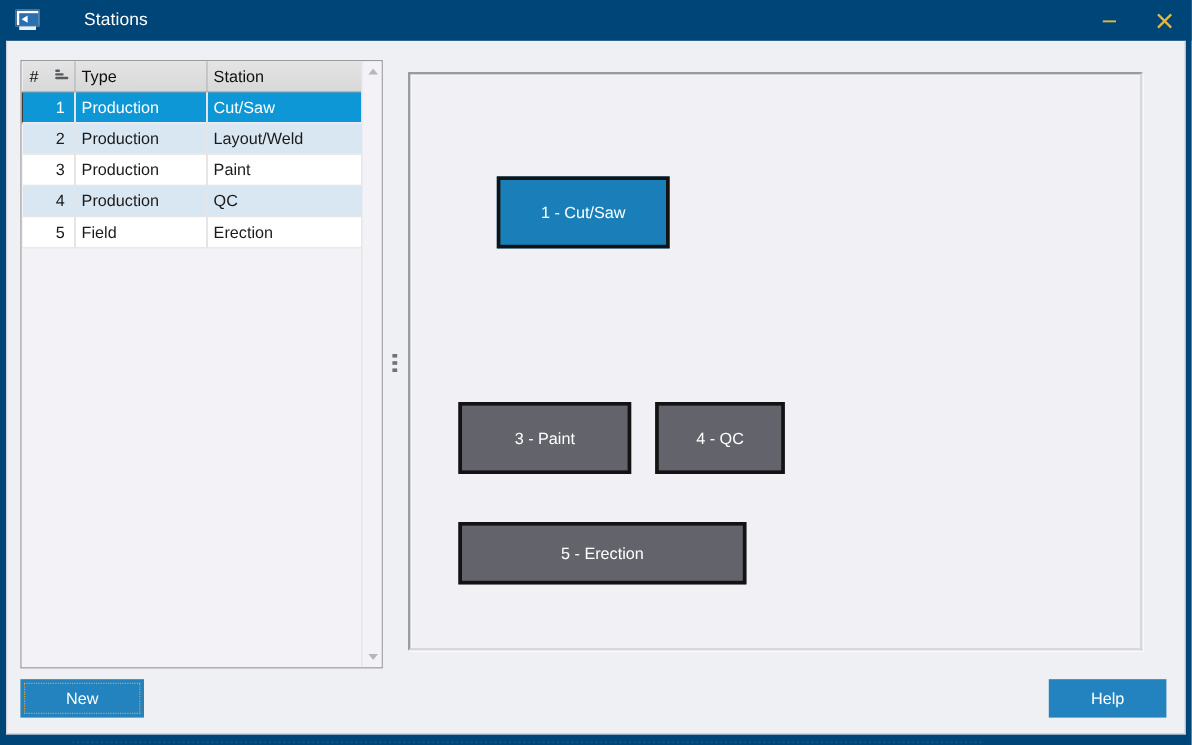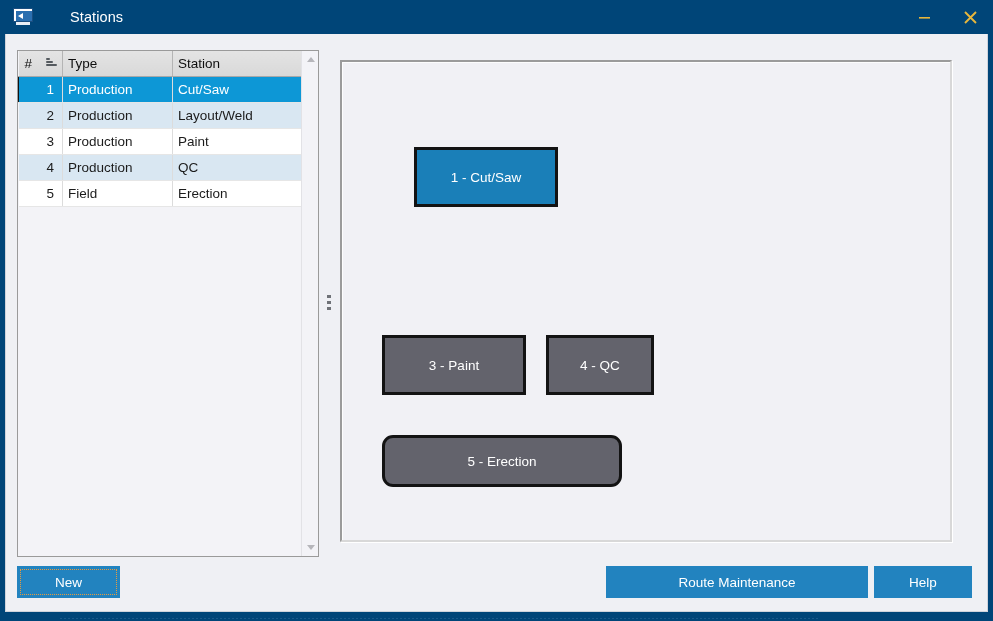--- a/index.html
+++ b/index.html
@@ -385,31 +385,28 @@
   <div id="diagram-pane">
     <div class="node sel" style="left:72px;  top:85px;  width:144px; height:60px;">
       <span>1 - Cut/Saw</span>
     </div>
     <div class="node" style="left:40px;  top:273px; width:144px; height:60px;">
       <span>3 - Paint</span>
     </div>
     <div class="node" style="left:204px; top:273px; width:108px; height:60px;">
       <span>4 - QC</span>
     </div>
-    <div class="node" style="left:40px;  top:373px; width:240px; height:52px;border-radius:11px;">
+    <div class="node" style="left:40px;  top:373px; width:240px; height:52px;">
       <span>5 - Erection</span>
     </div>
   </div>
 
   <div id="buttonbar">
     <button class="btn focused" style="left:0px; width:103px;">
       <span>New</span>
-    </button>
-    <button class="btn" style="left:589px; width:262px;">
-      <span>Route Maintenance</span>
     </button>
     <button class="btn" style="left:857px; width:98px;">
       <span>Help</span>
     </button>
   </div>
 
   <div id="bottom-hair"></div>
 </div>
 
 </body></html>

